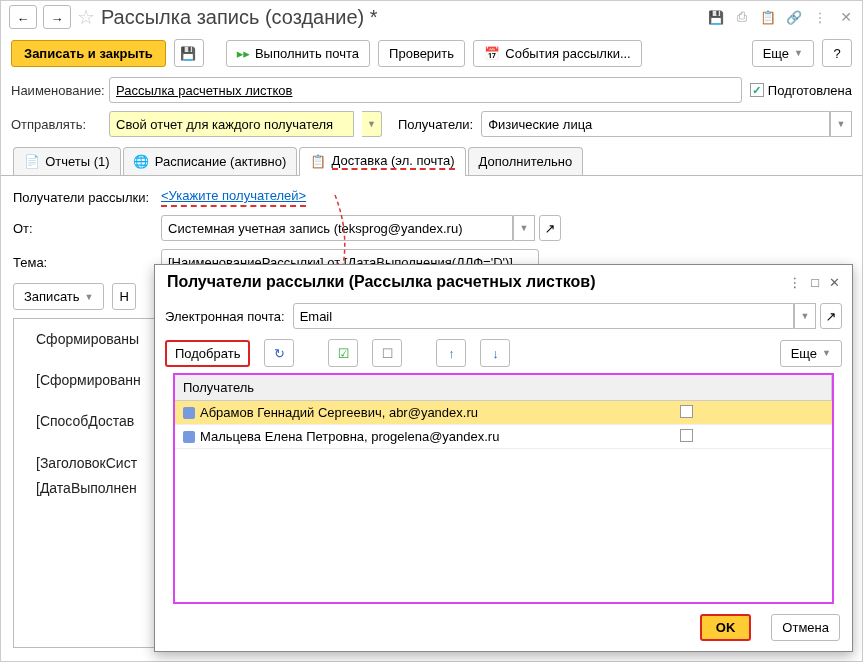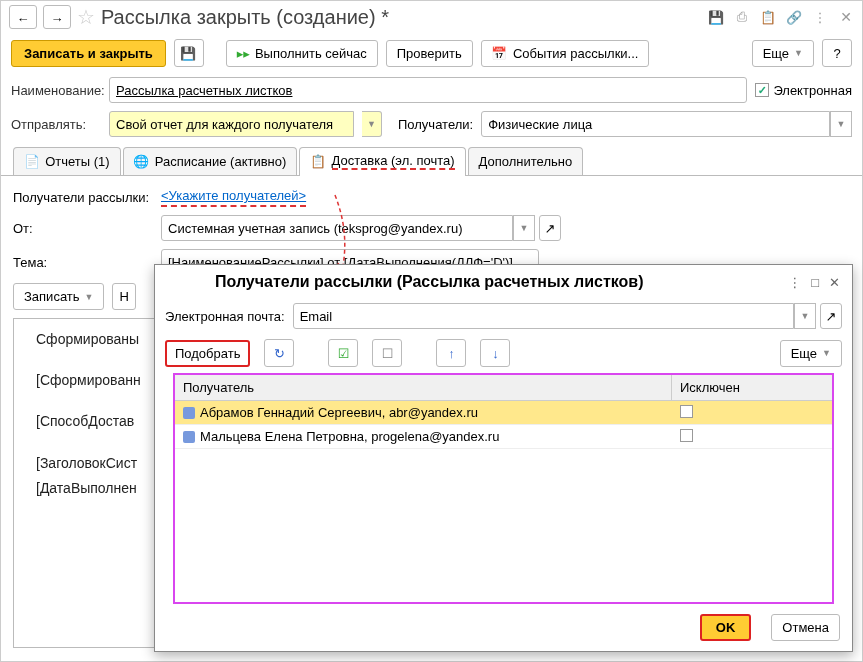--- a/index.html
+++ b/index.html
@@ -26,21 +26,21 @@
 .tab.active { background: #fff; position: relative; }
 .tab.active::after { content: ""; position: absolute; left: 0; right: 0; bottom: -1px; height: 2px; background: #fff; }
 .content { padding: 8px 12px; position: relative; }
 .link { color: #06c; text-decoration: underline; }
 .recipients-link { border-bottom: 2px dashed #d33; padding-bottom: 2px; text-decoration: underline; }
 .input-with-btns { display: flex; align-items: center; flex: 1; }
 .input-with-btns input { flex: 1; height: 26px; border: 1px solid #bbb; border-radius: 3px 0 0 3px; padding: 0 6px; }
 .mini-btn { width: 22px; height: 26px; border: 1px solid #bbb; background: #fff; display: flex; align-items: center; justify-content: center; cursor: pointer; }
 .modal { position: absolute; left: 154px; top: 264px; right: 10px; height: 388px; background: #fff; border: 1px solid #888; box-shadow: 0 4px 12px rgba(0,0,0,0.3); display: flex; flex-direction: column; }
 .modal-hdr { display: flex; align-items: center; padding: 8px 12px; }
-.modal-title { font-size: 16px; font-weight: bold; flex: 1; margin-left: 48px; }
+.modal-title { font-size: 16px; font-weight: bold; flex: 1; }
 .modal-hdr-icons { display: flex; gap: 10px; color: #666; }
 .modal-toolbar { display: flex; align-items: center; gap: 14px; padding: 6px 10px; }
 .btn-highlight { border: 2px solid #d22; padding: 4px 8px; background: #fff; border-radius: 3px; cursor: pointer; }
 .btn-ok-highlight { border: 2px solid #d22; background: #fc3; padding: 4px 14px; font-weight: bold; border-radius: 3px; cursor: pointer; }
 .table { border: 2px solid #d946ef; margin: 0 18px; flex: 1; background: #fff; }
 .table-hdr { display: flex; background: #f0f0f0; border-bottom: 1px solid #ccc; }
 .th { padding: 5px 8px; border-right: 1px solid #ccc; }
 .th.col1 { flex: 1; }
 .th.col2 { width: 160px; border-right: none; }
 .tr { display: flex; border-bottom: 1px solid #eee; height: 24px; align-items: center; }
@@ -57,60 +57,60 @@
 .dd { color: #888; font-size: 9px; }
 .x-icon { font-size: 14px; }
 </style>
 </head>
 <body>
 
 <div class="header">
   <div class="nav-btn">←</div>
   <div class="nav-btn">→</div>
   <span class="star-icon">☆</span>
-  <span class="title">Рассылка закрыть (создание) *</span>
+  <span class="title">Рассылка запись (создание) *</span>
   <div class="hdr-icons">
     <span class="hdr-icon">💾</span>
     <span class="hdr-icon">⎙</span>
     <span class="hdr-icon">📋</span>
     <span class="hdr-icon">🔗</span>
     <span class="hdr-icon">⋮</span>
     <span class="hdr-icon x-icon">✕</span>
   </div>
 </div>
 
 <div class="toolbar">
   <button class="btn-yellow">Записать и закрыть</button>
   <div class="btn-icon">
       <span style="color:#36c">💾</span>
     </div>
   <div class="sep"></div>
   <button class="btn-white">
     <span style="color:#3a3">▸▸</span>
-    <span>Выполнить сейчас</span>
+    <span>Выполнить почта</span>
   </button>
   <button class="btn-white">Проверить</button>
   <button class="btn-white">
     <span style="color:#888">📅</span>
     <span>События рассылки...</span>
   </button>
   <div class="spacer"></div>
   <button class="btn-white">
     <span>Еще</span> 
       <span class="dd">▼</span>
   </button>
   <div class="btn-icon">?</div>
 </div>
 
 <div class="form-row">
   <span class="label">Наименование:</span>
   <input class="input-text" type="text" style="flex: 1 1 0%;" value="Рассылка расчетных листков">
   <div class="checkbox-lbl">
     <span class="check">✓</span>
-    <span>Электронная</span>
+    <span>Подготовлена</span>
   </div>
 </div>
 
 <div class="form-row">
   <span class="label">Отправлять:</span>
   <input class="input-yellow" type="text" value="Свой отчет для каждого получателя" style="">
   <div class="input-dd">
       <span class="dd">▼</span>
     </div>
   <span style="margin-left:8px">Получатели:</span>
@@ -210,21 +210,20 @@
     <div class="btn-icon" style="color:#36c">↓</div>
     <div class="spacer"></div>
     <button class="btn-white">
       <span>Еще</span> 
         <span class="dd">▼</span>
     </button>
   </div>
   <div class="table">
     <div class="table-hdr">
       <div class="th col1">Получатель</div>
-      <div class="th col2">Исключен</div>
     </div>
     <div class="tr selected">
       <div class="td1">
           <span class="person-icon"></span>
           <span>Абрамов Геннадий Сергеевич, abr@yandex.ru</span>
         </div>
       <div class="td2"><span class="chk-box"></span></div>
     </div>
     <div class="tr">
       <div class="td1">

